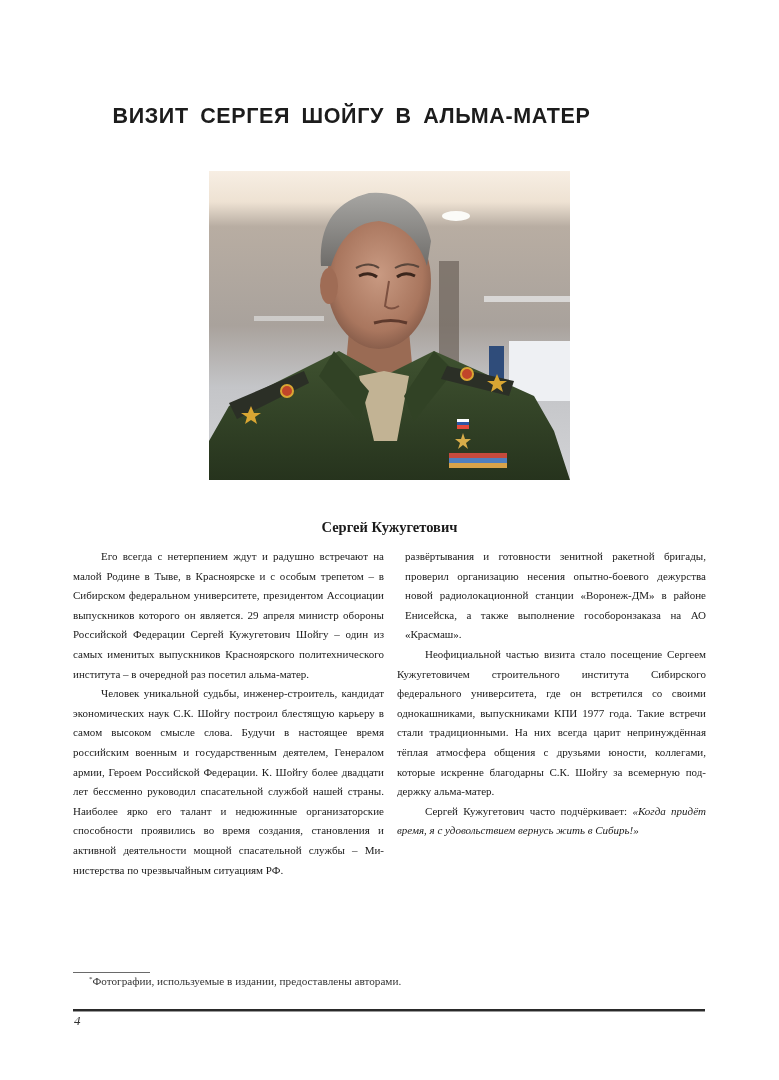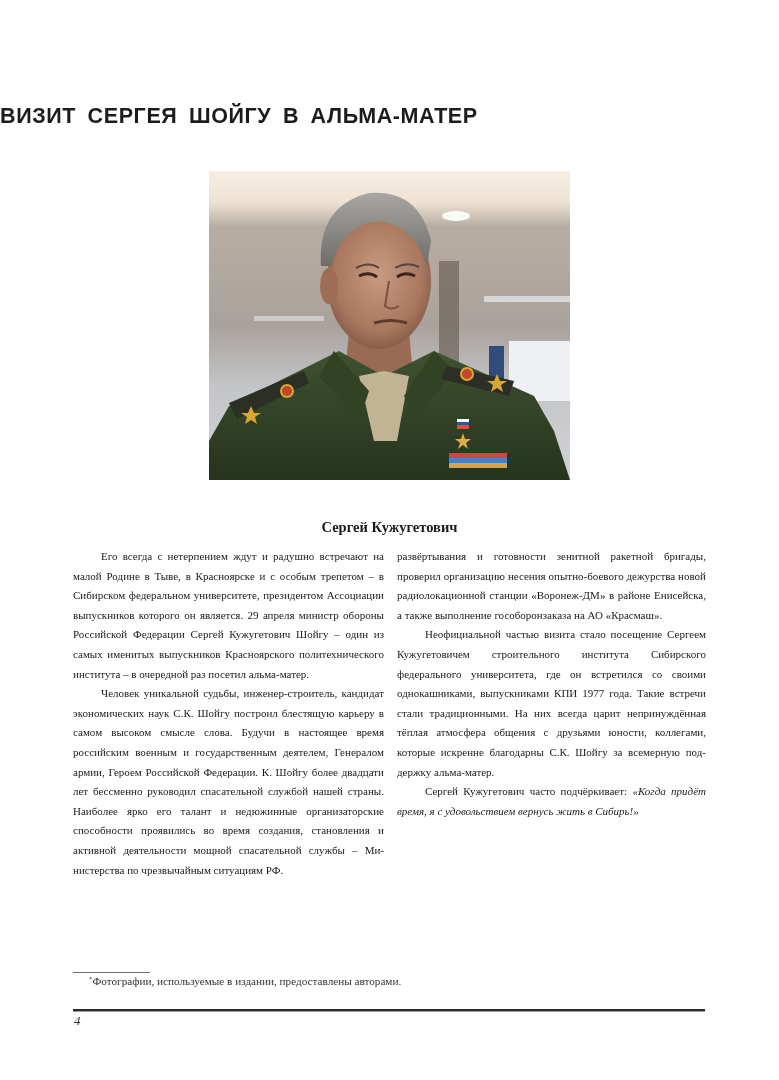--- a/index.html
+++ b/index.html
@@ -1,33 +1,33 @@
 <!DOCTYPE html>
 <html><head>
 <meta charset="utf-8">
 <style>
   html, body { margin: 0; padding: 0; background: #ffffff; }
   body { width: 779px; height: 1080px; position: relative; overflow: hidden; font-family: "Liberation Serif", "DejaVu Serif", serif; color: #1a1a1a; }
   .title {
-    position: absolute; left: 0; width: 703px; top: 104px; 
+    position: absolute; left: 0; width: 703px; top: 104px; text-align: center;
     font-family: "Liberation Sans", "DejaVu Sans", sans-serif; font-weight: bold;
     font-size: 21.5px; letter-spacing: 0.6px; word-spacing: 5px; color: #1c1c1c;
   }
   .photo {
     position: absolute; left: 209px; top: 171px; width: 361px; height: 309px; overflow: hidden;
     background: linear-gradient(180deg, #f6ede2 0%, #efe4d6 12%, #b9aea3 22%, #a59d95 45%, #c7c7c9 60%, #d6d7da 100%);
   }
   .photo svg { display: block; }
   .caption { position: absolute; left: 0; width: 779px; top: 490px; text-align: center; font-weight: bold; font-size: 14.5px; line-height: 18px; margin-top: 28px; }
   .caption .sup { font-size: 10px; vertical-align: 3px; }
   .col { position: absolute; top: 547px; font-size: 11px; line-height: 19.6px; text-align: justify; }
   .col.left { left: 73px; width: 311px; }
   .col.right { left: 397px; width: 309px; }
   .col p { margin: 0; text-indent: 28px; hyphens: manual; }
-  .col p.cont { text-indent: 0; }
+  .col p.cont { text-indent: 0; margin-left: 8px; }
   .col p .it { font-style: italic; }
   .fn-rule { position: absolute; left: 73px; top: 972px; width: 77px; height: 0; border-top: 1px solid #6a6a6a; }
   .footnote { position: absolute; left: 73px; top: 975px; font-size: 11.2px; color: #333; margin-left: 16px; }
   .footnote .mark { font-size: 7px; vertical-align: 4px; }
   .bottom-rule { position: absolute; left: 73px; top: 1009px; width: 632px; height: 2px; background: #2a2a2a; box-shadow: 0 1px 0 #9a9a9a; }
   .page-num { position: absolute; left: 74px; top: 1013px; font-style: italic; font-size: 13px; color: #333; }
 </style>
 </head>
 <body>
 

